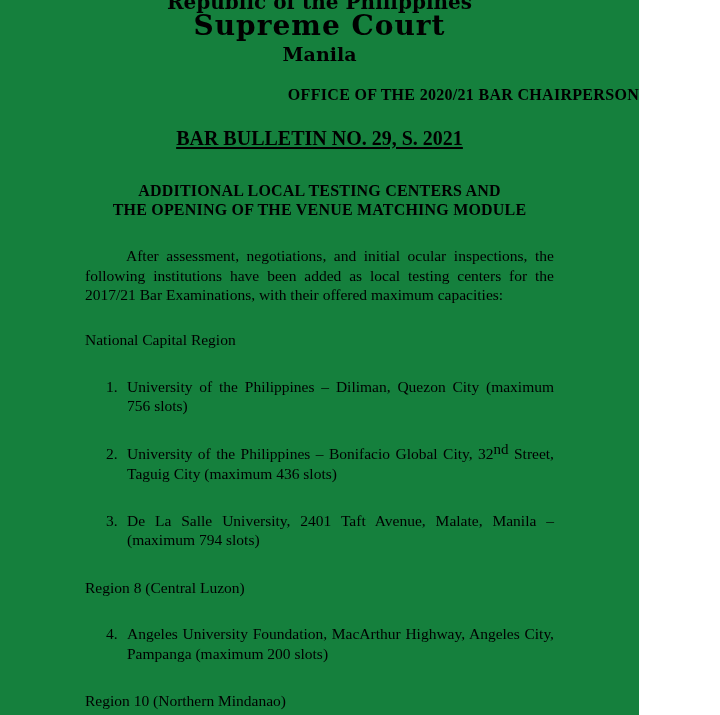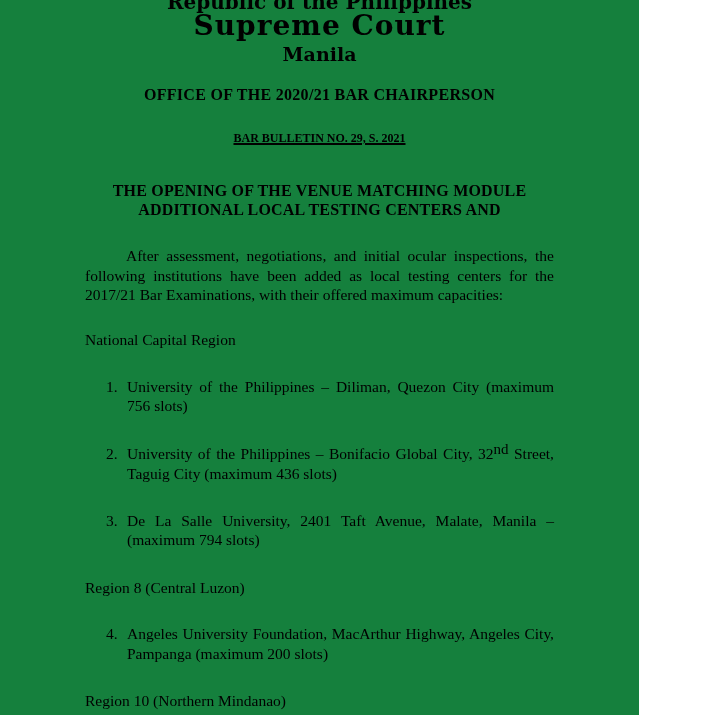--- a/index.html
+++ b/index.html
@@ -18,22 +18,22 @@
     right: 0;
     text-align: center;
   }
   .blackletter {
     font-family: "DejaVu Serif", serif;
     font-weight: bold;
   }
   .republic { top: -8px; font-size: 20px; line-height: 21px; }
   .court    { top: 12px; font-size: 28px; line-height: 28px; letter-spacing: 1px; }
   .manila   { top: 44px; font-size: 19px; line-height: 20px; }
-  .office   { top: 85px; font-size: 16px; line-height: 19px; font-weight: bold; letter-spacing: 0.3px; }
-  .bulletin { top: 127px; font-size: 12px; line-height: 22px; font-weight: bold; text-decoration: underline; }
+  .office   { top: 85px; font-size: 16px; line-height: 19px; font-weight: bold; letter-spacing: 0.3px; text-align: right; }
+  .bulletin { top: 127px; font-size: 20px; line-height: 22px; font-weight: bold; }
   .bulletin .bulletin-text { text-decoration: underline; text-underline-offset: 2px; }
   .subject  { top: 181px; font-size: 16px; line-height: 19px; font-weight: bold; letter-spacing: 0.2px; }
   .intro {
     position: absolute;
     top: 246px; left: 85px; right: 85px;
     margin: 0;
     font-size: 15.5px;
     line-height: 19.5px;
     text-align: justify;
     text-indent: 41px;
@@ -74,22 +74,22 @@
 
   <div class="abs-center blackletter manila">Manila</div>
 
   <div class="abs-center office">OFFICE OF THE 2020/21 BAR CHAIRPERSON</div>
 
   <div class="abs-center bulletin">
     <span class="bulletin-text">BAR BULLETIN NO. 29, S. 2021</span>
   </div>
 
   <div class="abs-center subject">
+    <div>ADDITIONAL LOCAL TESTING CENTERS AND</div>
     <div>THE OPENING OF THE VENUE MATCHING MODULE</div>
-    <div>ADDITIONAL LOCAL TESTING CENTERS AND</div>
   </div>
 
   <p class="intro">After assessment, negotiations, and initial ocular inspections, the following institutions have been added as local testing centers for the 2017/21 Bar Examinations, with their offered maximum capacities:</p>
 
   <div class="sections">
 
     <div class="region">National Capital Region</div>
 
     <div class="list-item">
       <span class="num">1.</span><span>University of the Philippines – Diliman, Quezon City (maximum 756 slots)</span><span class="sup"></span><span></span>

